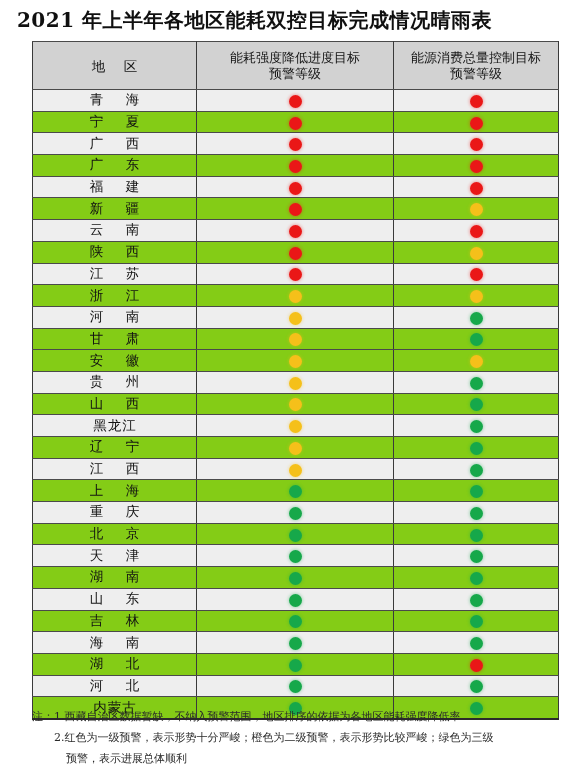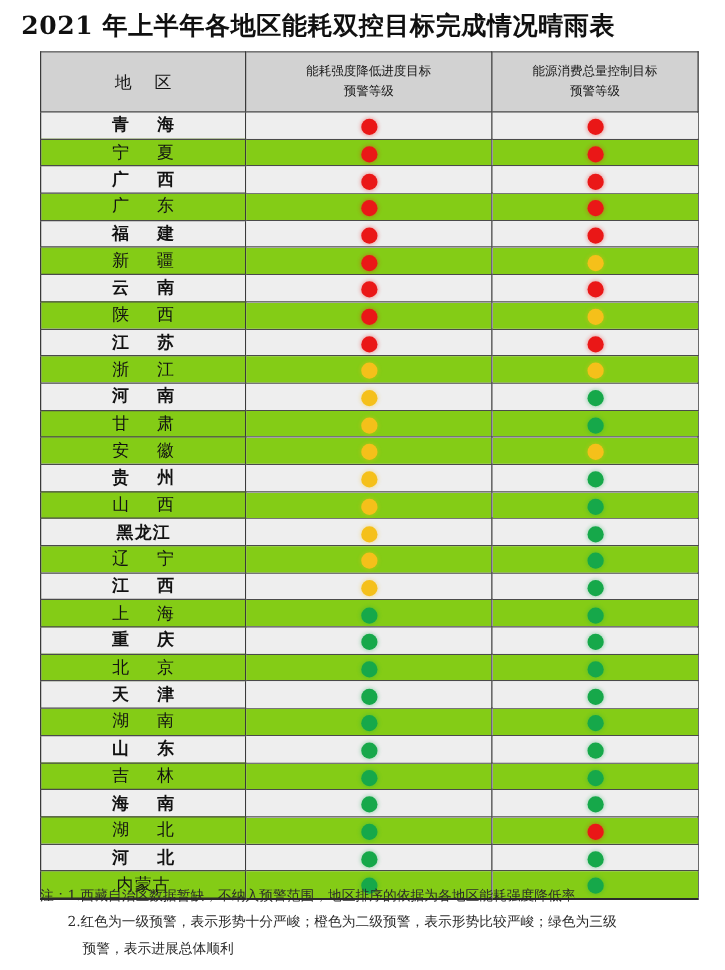--- a/index.html
+++ b/index.html
@@ -54,42 +54,42 @@
     border-top: 1px solid #4a4a4a;
     border-bottom: 1px solid #4a4a4a;
     padding: 0;
     margin: 0;
   }
 
   thead th {
     background: #d2d2d2;
     height: 47px;
     font-weight: normal;
-    font-size: 10px;
+    font-size: 13px;
     line-height: 16px;
     color: #141414;
     text-align: center;
     vertical-align: middle;
     border-top: 2px solid #2b2b2b;
     border-bottom: 1.5px solid #2b2b2b;
   }
   thead th .hdr-line { display: block; white-space: nowrap; }
   thead th.region-head {
     font-size: 13.5px;
     letter-spacing: 7px;
     text-indent: 7px;
   }
 
   tbody tr { height: 20.7px; }
   tbody td {
     height: 20.7px;
     vertical-align: middle;
     text-align: center;
   }
-  tbody tr.odd  td { background: #eeeeee; font-weight: bold; }
+  tbody tr.odd  td { background: #eeeeee; }
   tbody tr.even td { background: #84cc16; }
   tbody tr:last-child td { border-bottom: 2px solid #2b2b2b; }
 
   td.region {
     font-size: 13.5px;
     color: #121212;
     letter-spacing: 9px;
     text-indent: 9px;
     font-family: "DejaVu Serif", "Liberation Serif", serif;
     white-space: nowrap;

